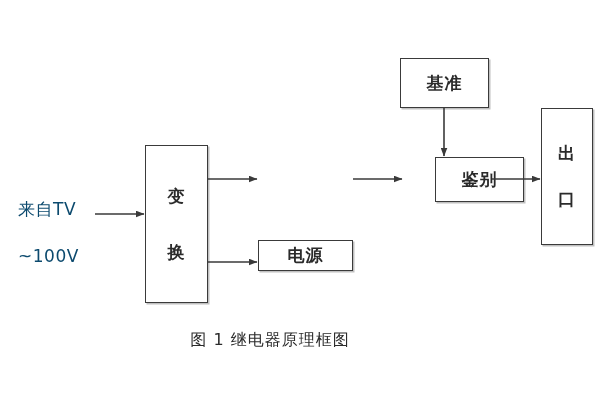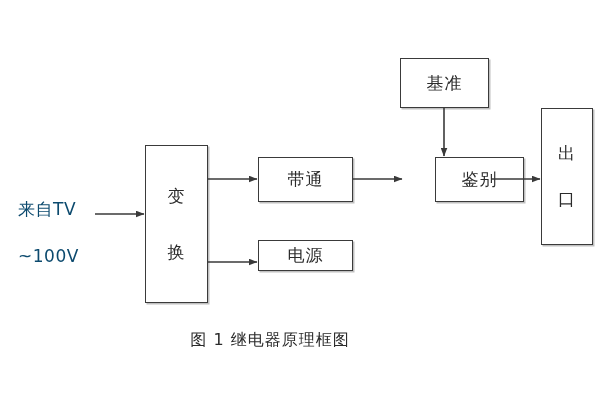--- a/index.html
+++ b/index.html
@@ -23,20 +23,21 @@
     border: 1.5px solid #3a3a3a;
     background: #ffffff;
     box-shadow: 1.5px 1.5px 0 0 rgba(140,140,140,0.55);
     display: flex;
     align-items: center;
     justify-content: center;
     color: #2b2b2b;
     font-size: 17px;
     letter-spacing: 1px;
     line-height: 1.1;
+    font-weight: bold;
   }
   .box-vertical {
     flex-direction: column;
     justify-content: space-around;
     padding: 22px 0;
   }
   .box-vertical .ch {
     display: block;
   }
   .label-text {
@@ -74,23 +75,20 @@
 <div id="canvas">
 
   <div class="label-text" style="left:18px; top:198px;">来自TV</div>
   <div class="label-text" style="left:18px; top:246px;">~100V</div>
 
   <div class="box box-vertical" style="left:145px; top:145px; width:63px; height:158px;">
     <span class="ch">变</span>
     <span class="ch">换</span>
   </div>
 
-  <div class="box" style="left:258px; top:157px; width:95px; height:45px;">
-    <span>带通</span>
-  </div>
 
   <div class="box" style="left:258px; top:240px; width:95px; height:31px;">
     <span>电源</span>
   </div>
 
   <div class="box" style="left:400px; top:58px; width:89px; height:50px;">
     <span>基准</span>
   </div>
 
   <div class="box" style="left:403px; top:157px; width:89px; height:45px;margin-left:32px;">

